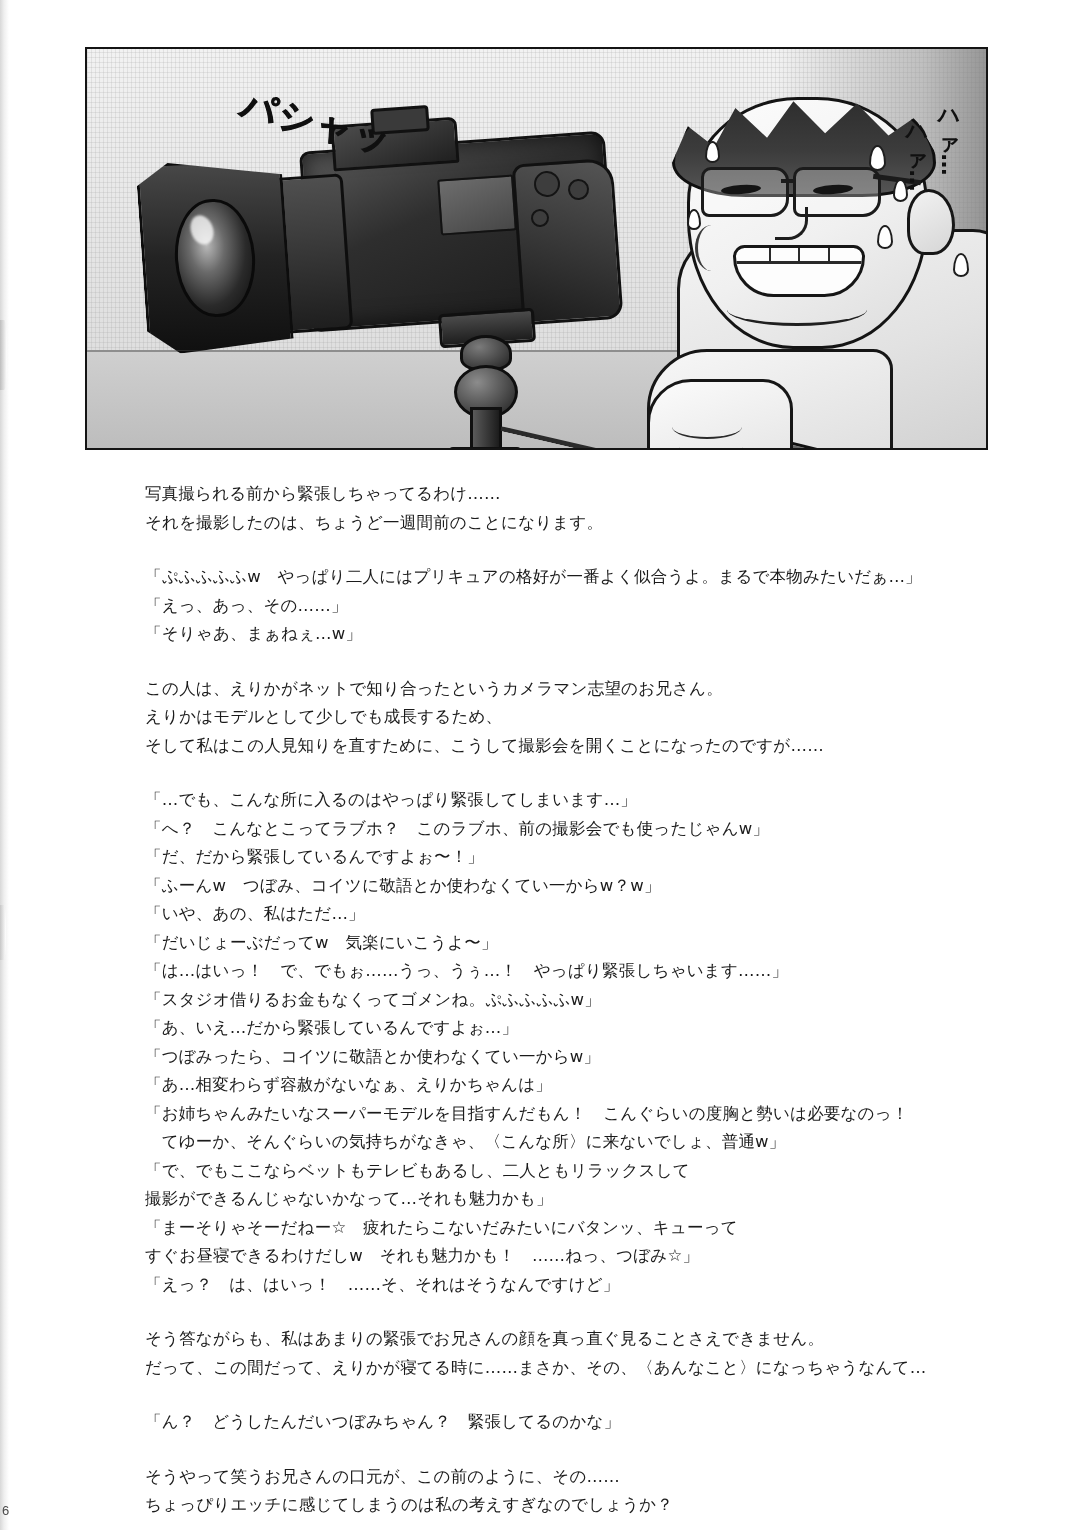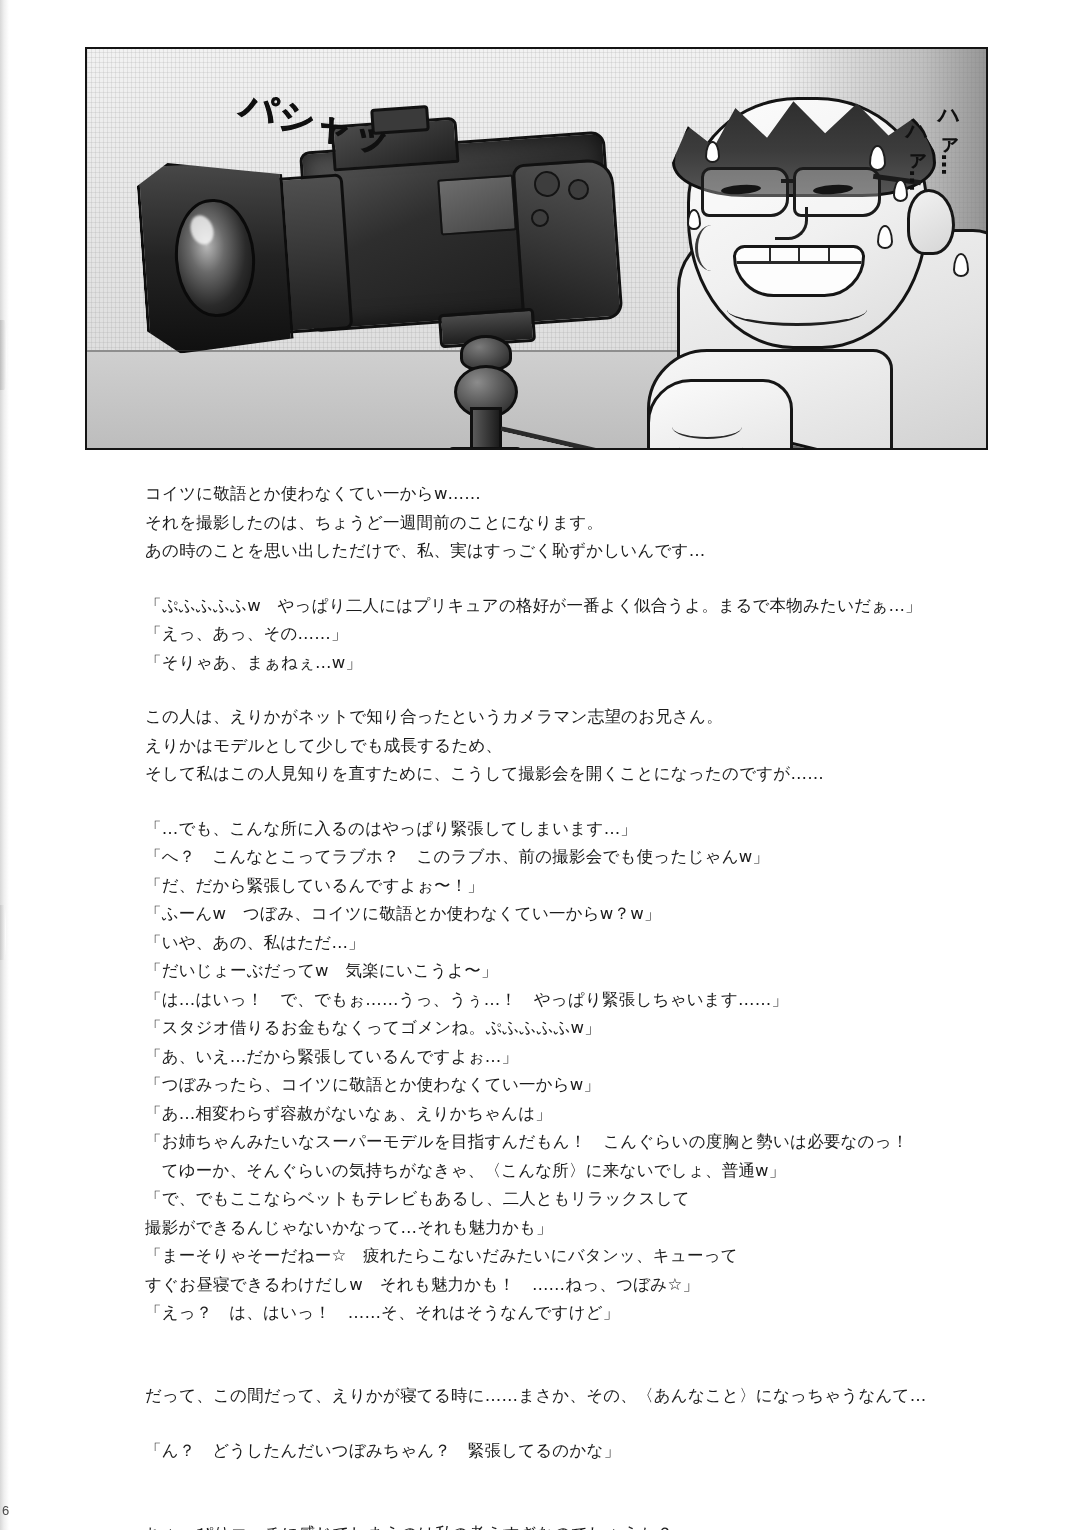--- a/index.html
+++ b/index.html
@@ -540,23 +540,22 @@
 
     <div class="sfx-pasha">パシャッ</div>
     <div class="sfx-haa">ハァ…</div>
     <div class="sfx-haa2">ハァ…</div>
   </div>
 </div>
 
 <div class="text-body">
 
   <p class="para">
-    <span class="line">コイツに敬語とか使わなくてい一からw……</span><br>
+    <span class="line">写真撮られる前から緊張しちゃってるわけ……</span><br>
     <span class="line">それを撮影したのは、ちょうど一週間前のことになります。</span><br>
-    <span class="line">あの時のことを思い出しただけで、私、実はすっごく恥ずかしいんです…</span>
   </p>
 
   <p class="para">
     <span class="line">「ぷふふふふw　やっぱり二人にはプリキュアの格好が一番よく似合うよ。まるで本物みたいだぁ…」</span><br>
     <span class="line">「えっ、あっ、その……」</span><br>
     <span class="line">「そりゃあ、まぁねぇ…w」</span>
   </p>
 
   <p class="para">
     <span class="line">この人は、えりかがネットで知り合ったというカメラマン志望のお兄さん。</span><br>
@@ -579,28 +578,28 @@
     <span class="line">「お姉ちゃんみたいなスーパーモデルを目指すんだもん！　こんぐらいの度胸と勢いは必要なのっ！</span><br>
     <span class="line">　てゆーか、そんぐらいの気持ちがなきゃ、〈こんな所〉に来ないでしょ、普通w」</span><br>
     <span class="line">「で、でもここならベットもテレビもあるし、二人ともリラックスして</span><br>
     <span class="line">撮影ができるんじゃないかなって…それも魅力かも」</span><br>
     <span class="line">「まーそりゃそーだねー☆　疲れたらこないだみたいにバタンッ、キューって</span><br>
     <span class="line">すぐお昼寝できるわけだしw　それも魅力かも！　……ねっ、つぼみ☆」</span><br>
     <span class="line">「えっ？　は、はいっ！　……そ、それはそうなんですけど」</span>
   </p>
 
   <p class="para">
-    <br>
+    <span class="line">そう答ながらも、私はあまりの緊張でお兄さんの顔を真っ直ぐ見ることさえできません。</span><br>
     <span class="line">だって、この間だって、えりかが寝てる時に……まさか、その、〈あんなこと〉になっちゃうなんて…</span>
   </p>
 
   <p class="para">
     <span class="line">「ん？　どうしたんだいつぼみちゃん？　緊張してるのかな」</span>
   </p>
 
   <p class="para">
-    <br>
+    <span class="line">そうやって笑うお兄さんの口元が、この前のように、その……</span><br>
     <span class="line">ちょっぴりエッチに感じてしまうのは私の考えすぎなのでしょうか？</span>
   </p>
 
 </div>
 
 <div class="page-number">6</div>
 
 </body></html>

